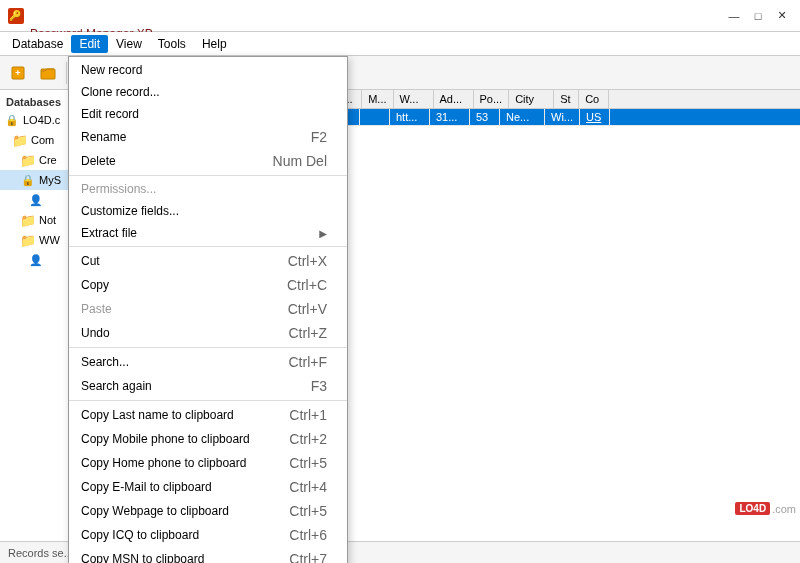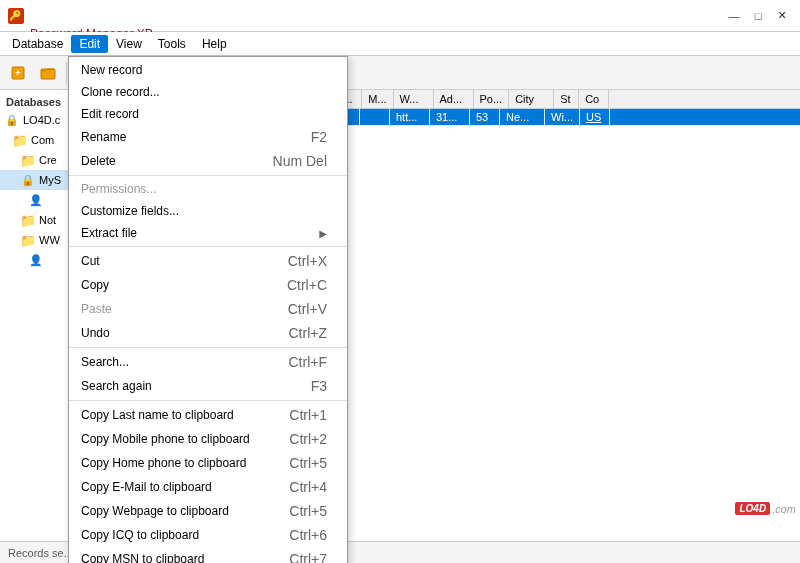--- a/index.html
+++ b/index.html
@@ -237,21 +237,20 @@
       position: absolute;
       bottom: 26px;
       right: 4px;
       opacity: 0.8;
       font-size: 11px;
       color: #888;
       display: flex;
       align-items: center;
       gap: 2px;
       z-index: 50;
-      font-style: italic;
     }
     .watermark-logo {
       background: #cc0000;
       color: white;
       font-size: 10px;
       font-weight: bold;
       padding: 1px 4px;
       border-radius: 2px;
     }
   </style>

